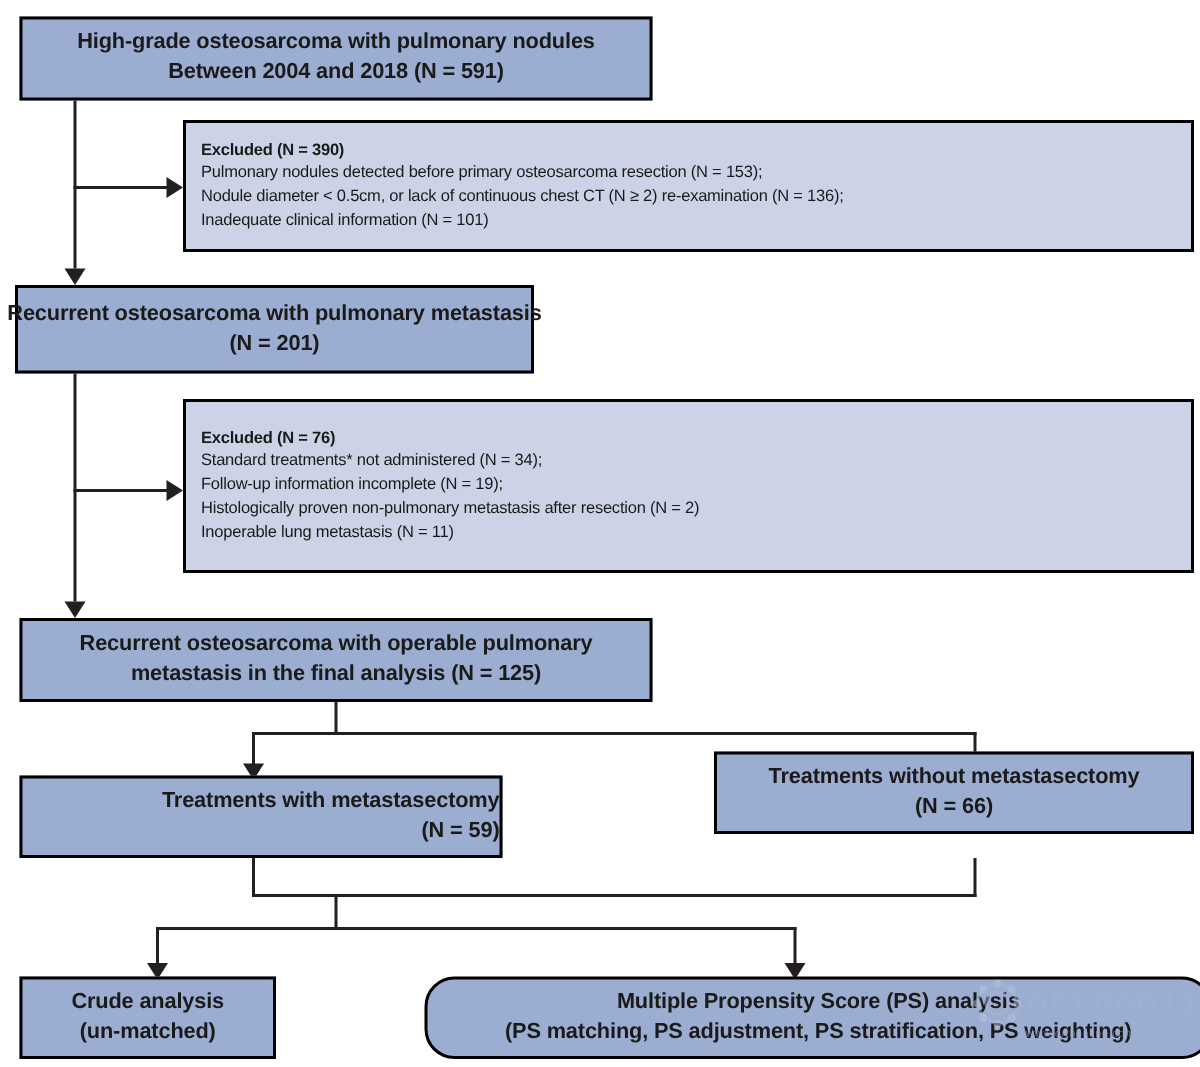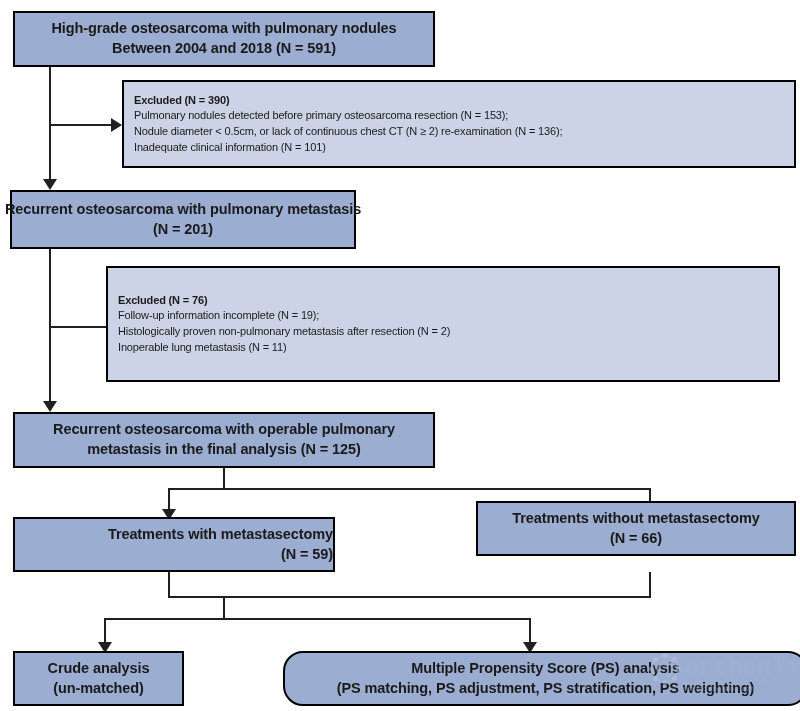--- a/index.html
+++ b/index.html
@@ -153,22 +153,23 @@
     <div class="li">Pulmonary nodules detected before primary osteosarcoma resection (N = 153);</div>
     <div class="li">Nodule diameter &lt; 0.5cm, or lack of continuous chest CT (N ≥ 2) re-examination (N = 136);</div>
     <div class="li">Inadequate clinical information (N = 101)</div>
   </div>
 
   <div class="box primary" style="left:10px; top:190px; width:346px; height:59px;">
     <div class="line">Recurrent osteosarcoma with pulmonary metastasis</div>
     <div class="line">(N = 201)</div>
   </div>
 
-  <div class="box excluded" style="left:106px; top:266px; width:674px; height:116px;">
+  <div class="box excluded" style="left:122px; top:266px; width:674px; height:116px;">
     <div class="head li">Excluded (N = 76)</div>
+    <div class="li">Standard treatments* not administered (N = 34);</div>
     <div class="li">Follow-up information incomplete (N = 19);</div>
     <div class="li">Histologically proven non-pulmonary metastasis after resection (N = 2)</div>
     <div class="li">Inoperable lung metastasis (N = 11)</div>
   </div>
 
   <div class="box primary" style="left:13px; top:412px; width:422px; height:56px;">
     <div class="line">Recurrent osteosarcoma with operable pulmonary</div>
     <div class="line">metastasis in the final analysis (N = 125)</div>
   </div>
 

